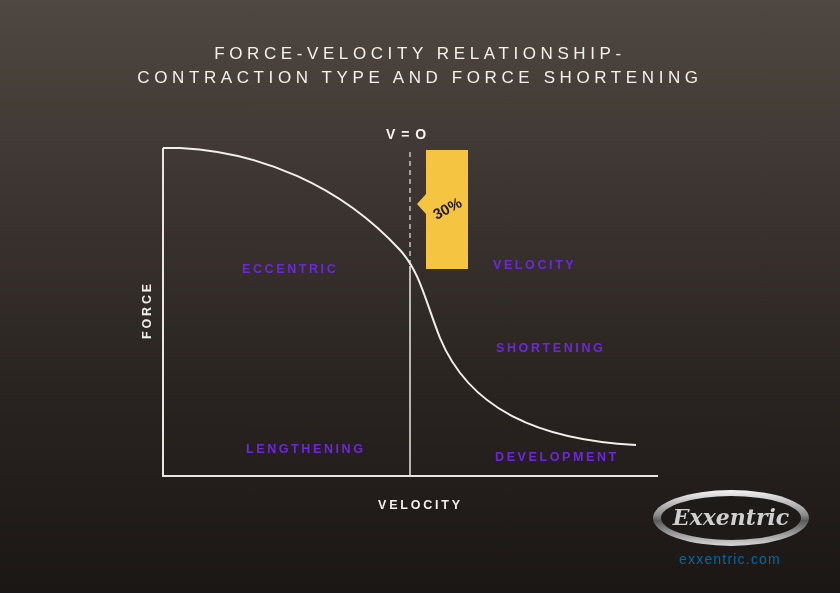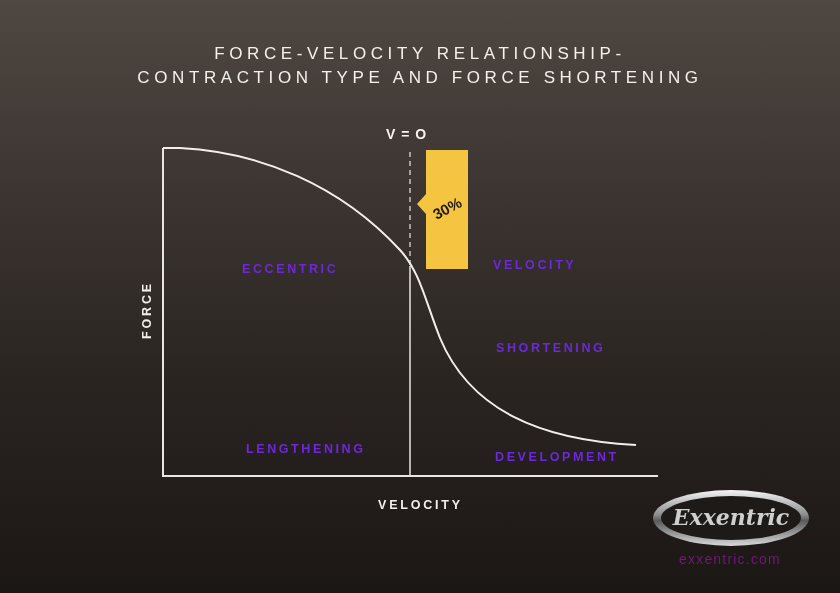--- a/index.html
+++ b/index.html
@@ -6,21 +6,21 @@
   body{width:840px;height:593px;overflow:hidden;
     background:linear-gradient(180deg,#4f4742 0%,#3d3632 30%,#2a2421 65%,#1b1715 100%);
     font-family:"Liberation Sans",sans-serif;position:relative;}
   .title{position:absolute;left:0;width:840px;text-align:center;color:#f4f1ec;
     font-weight:normal;font-size:17px;letter-spacing:4.6px;}
   .t1{top:44px;} .t2{top:68px;}
   svg.chart{position:absolute;left:0;top:0;}
   .lbl{position:absolute;color:#6d28d9;font-weight:bold;font-size:12.5px;letter-spacing:2.6px;}
   .axis-lbl{position:absolute;color:#f2efea;font-weight:bold;font-size:12.5px;letter-spacing:2.8px;}
   .v0{position:absolute;left:386px;top:126px;color:#f6f3ee;font-weight:bold;font-size:14px;letter-spacing:1px;}
-  .site{position:absolute;left:679px;top:551px;color:#701a75;font-size:14px;letter-spacing:1.2px;}
+  .site{position:absolute;left:679px;top:551px;color:#0369a1;font-size:14px;letter-spacing:1.2px;}
   .logo{position:absolute;left:651px;top:488px;width:160px;height:60px;}
 </style>
 </head>
 <body>
 
 <div class="title t1">FORCE-VELOCITY RELATIONSHIP-</div>
 <div class="title t2">CONTRACTION TYPE AND FORCE SHORTENING</div>
 
 <svg class="chart" width="840" height="593">
 

